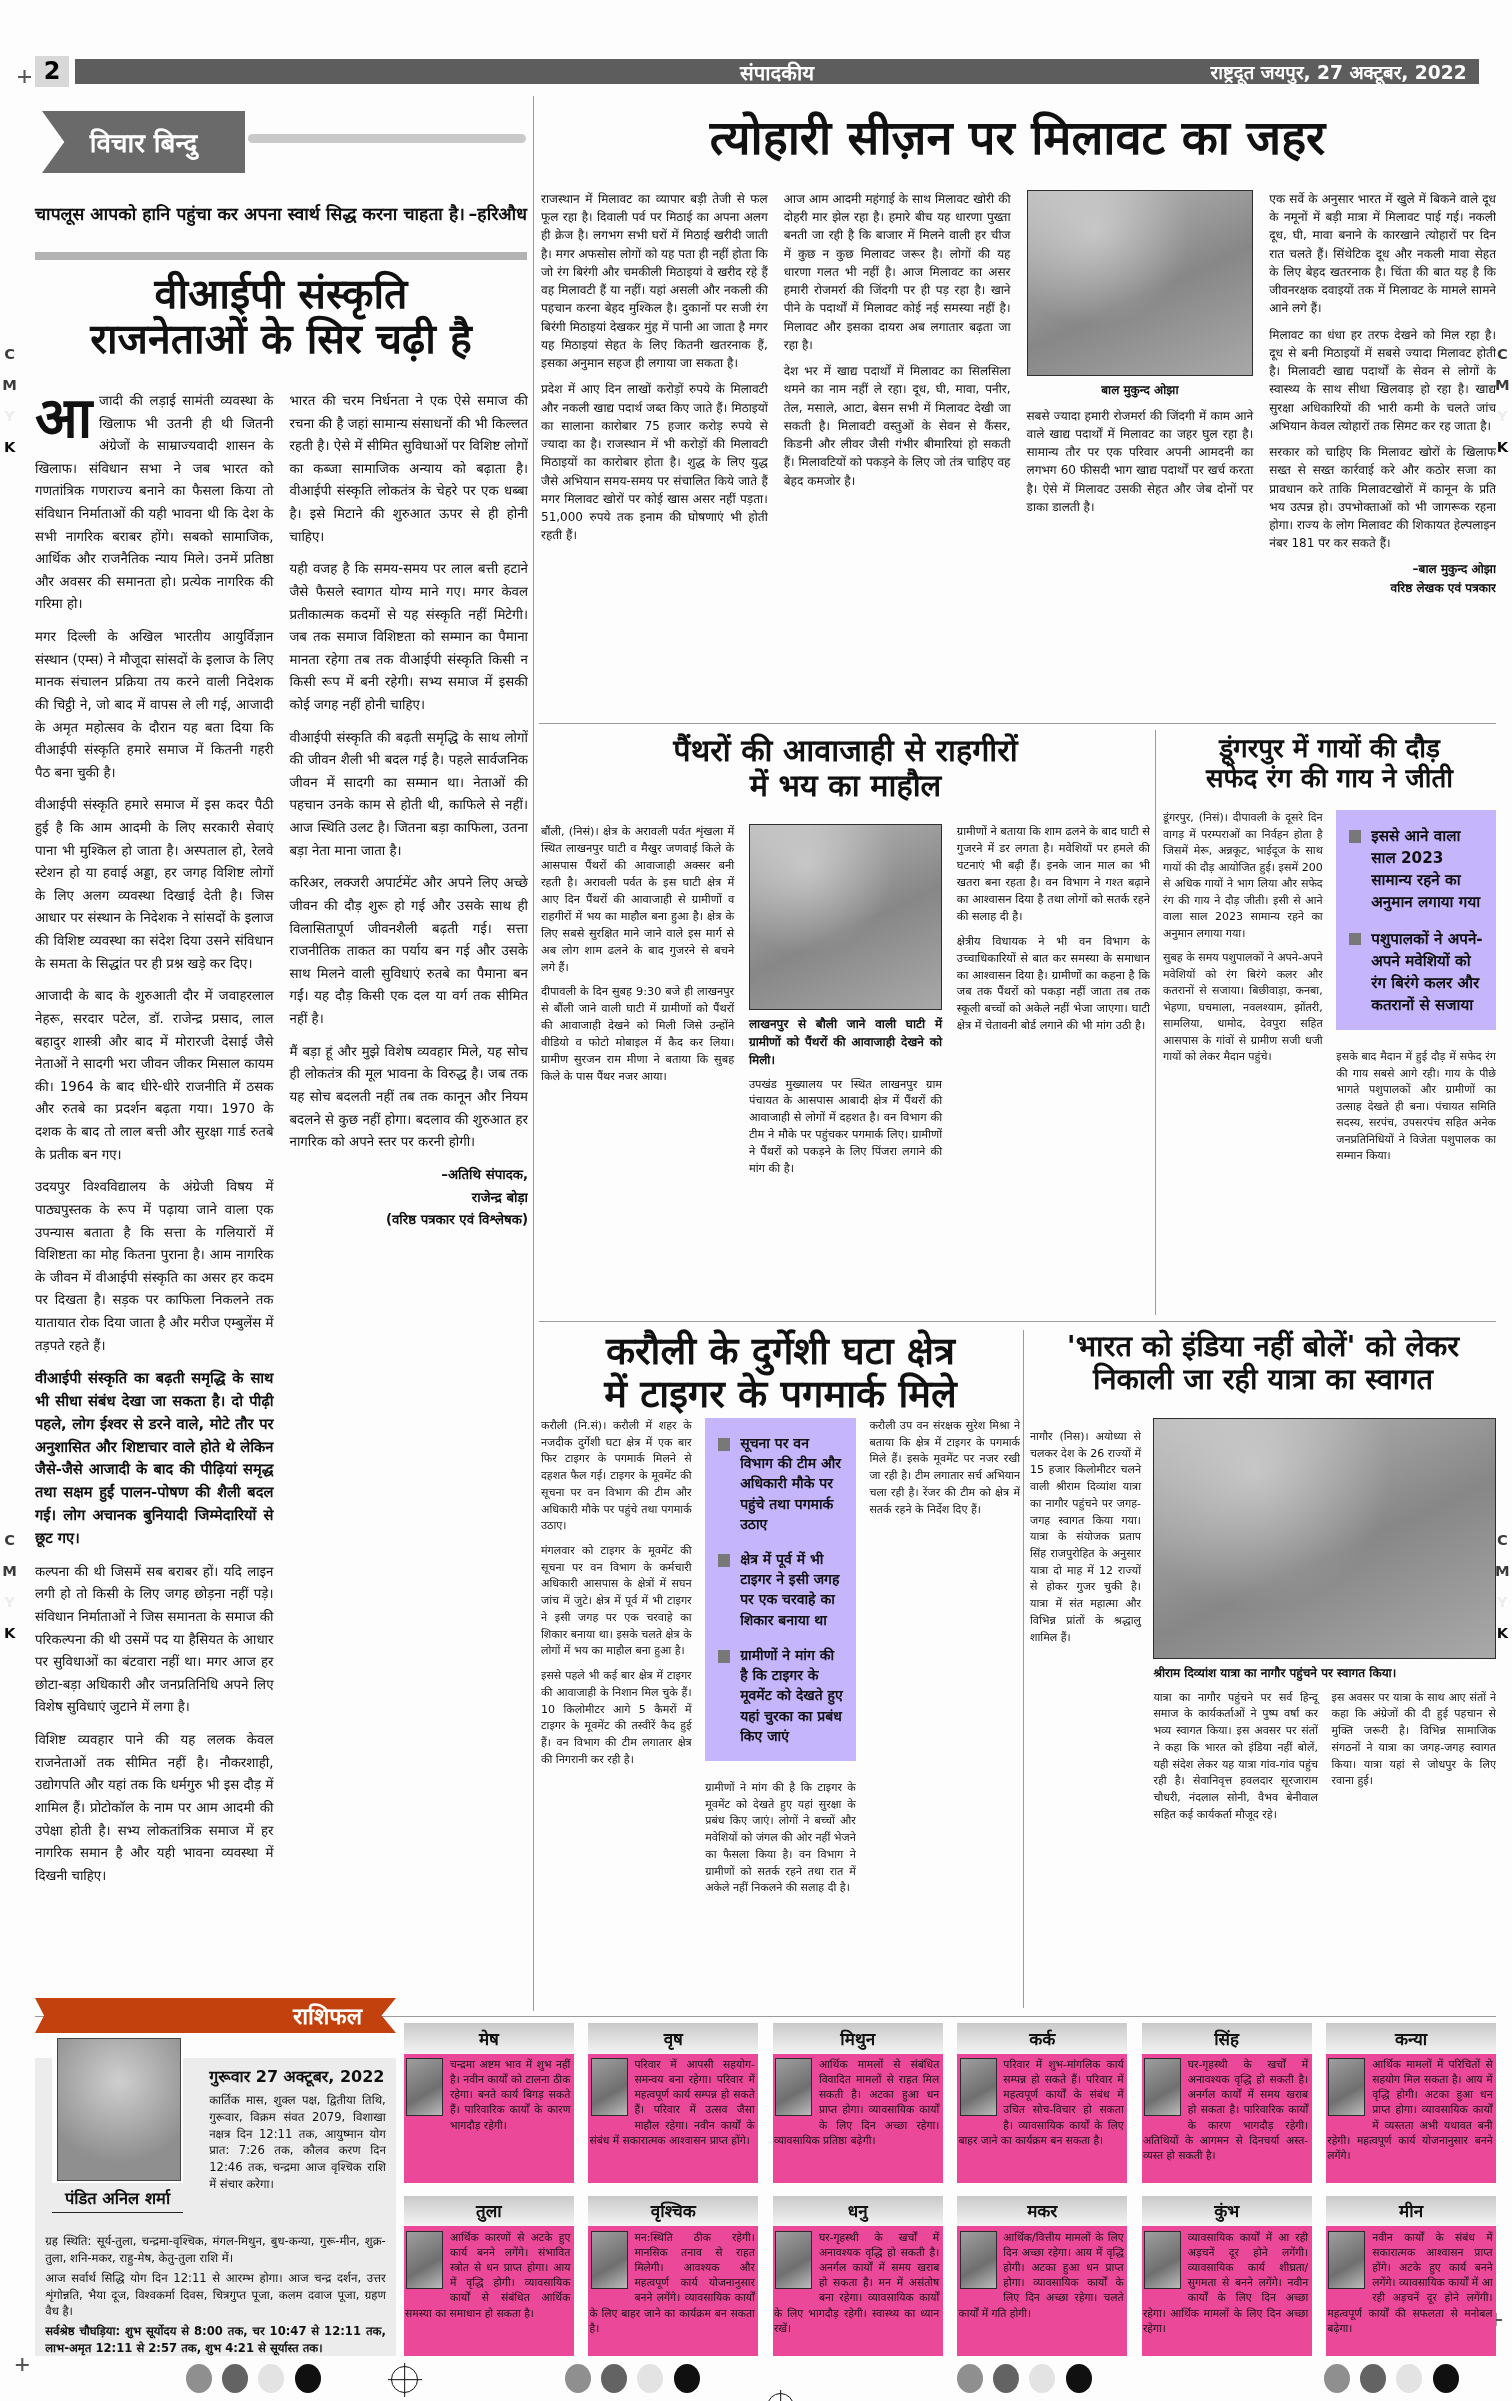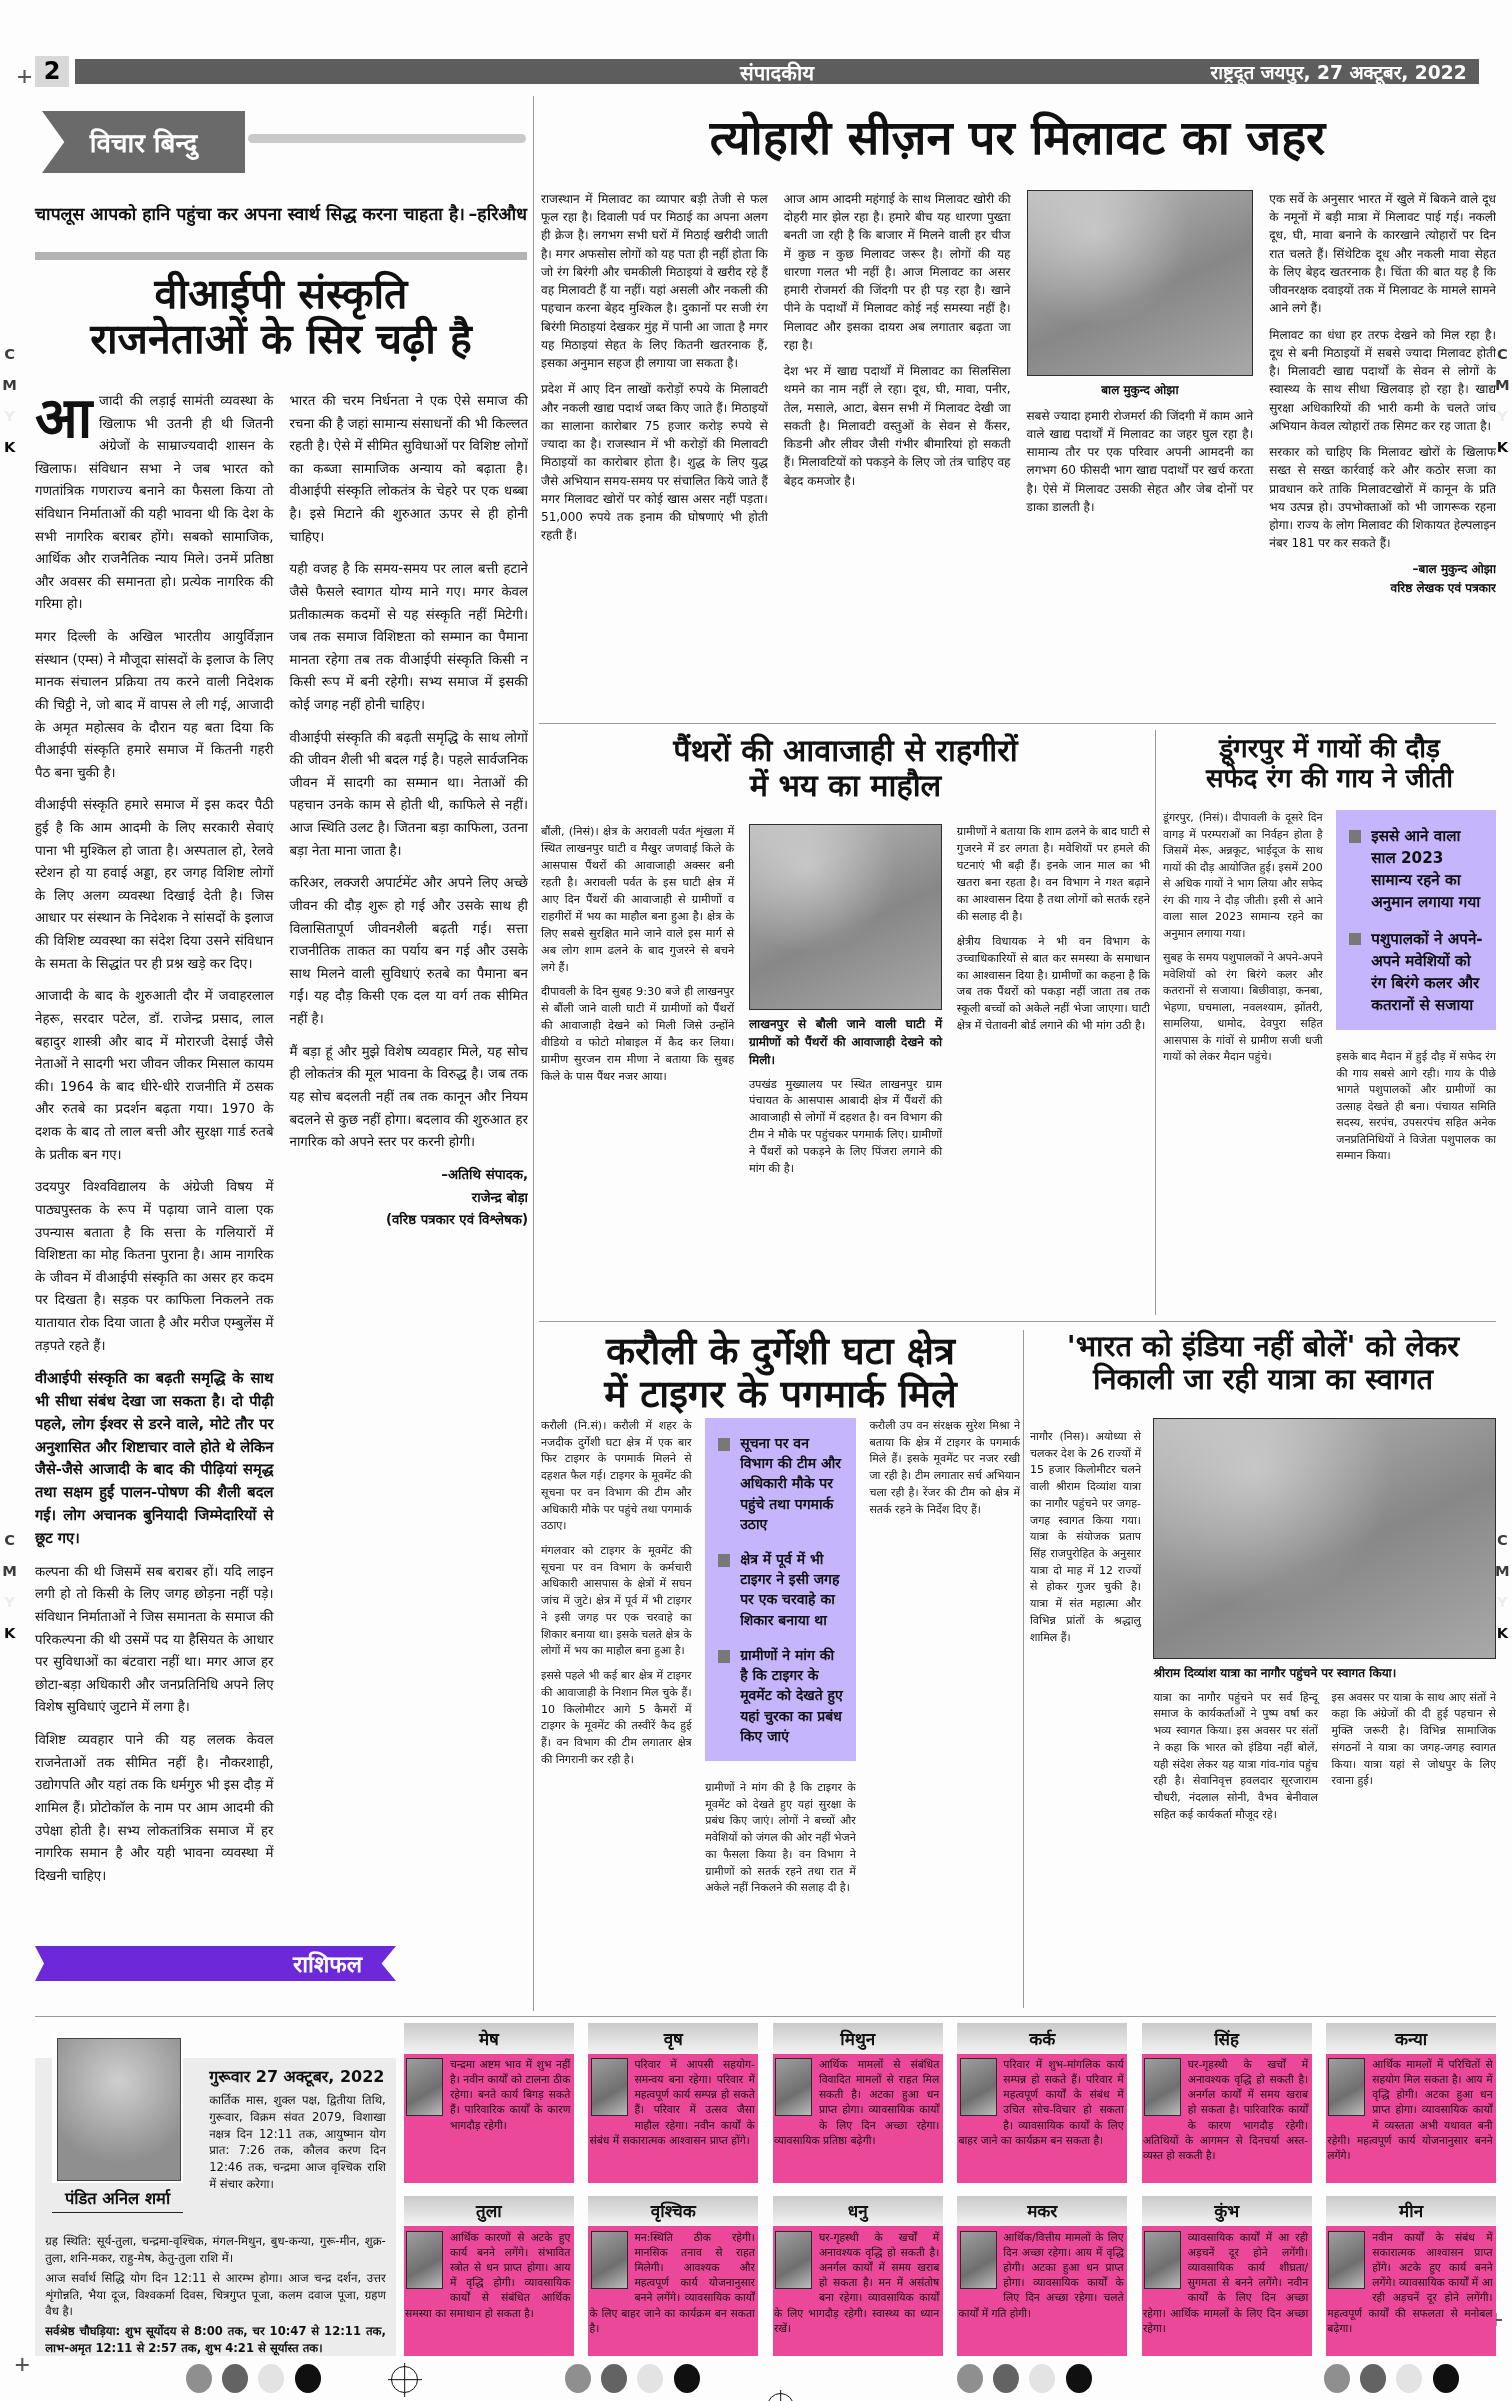--- a/index.html
+++ b/index.html
@@ -63,21 +63,21 @@
   .tg-body .bulletbox .bullet{font-size:14px;line-height:1.45;}
   
   .yt-head{left:1030px;top:1330px;width:466px;font-size:29px;}
   .yt-body{left:1030px;top:1418px;width:466px;height:583px;font-size:11px;line-height:1.52;}
   .yt-left{flex:0 0 111px;margin-right:12.4px;text-align:justify;}
   .yt-right{flex:1;min-width:0;}
   .yt-photo{width:100%;height:241px;}
   .yt-caption{font-size:12px;}
   .yt-cols{display:flex;gap:13.6px;text-align:justify;}
   
-  .rs-banner{left:35px;top:1946px;width:361px;height:35px;background:#6d28d9;color:#fff;
+  .rs-banner{left:35px;top:1998px;width:361px;height:35px;background:#c2410c;color:#fff;
              font-size:22.6px;font-weight:bold;display:flex;align-items:center;justify-content:flex-end;
              padding-right:34px;box-sizing:border-box;
              clip-path:polygon(0 0,100% 0,96% 50%,100% 100%,0 100%,2.5% 50%);}
   .rs-intro{left:35px;top:2058px;width:361px;height:298px;background:#ececec;box-sizing:border-box;
             padding:6.8px 10.2px 6.8px 10.2px;font-size:11.6px;line-height:1.44;text-align:justify;overflow:hidden;}
   .rs-photo{left:52px;top:2033px;width:131px;height:150px;background:#fff;padding:4.5px;box-sizing:border-box;}
   .rs-photo .inner{width:100%;height:100%;border:1.1px solid #444;
         background:radial-gradient(circle at 50% 30%,#cfcfcf,#8f8f8f 70%);}
   .rs-name{left:52px;top:2186px;width:131px;text-align:center;font-weight:bold;font-size:16.4px;
            border-bottom:1.7px solid #222;padding-bottom:3.4px;}

